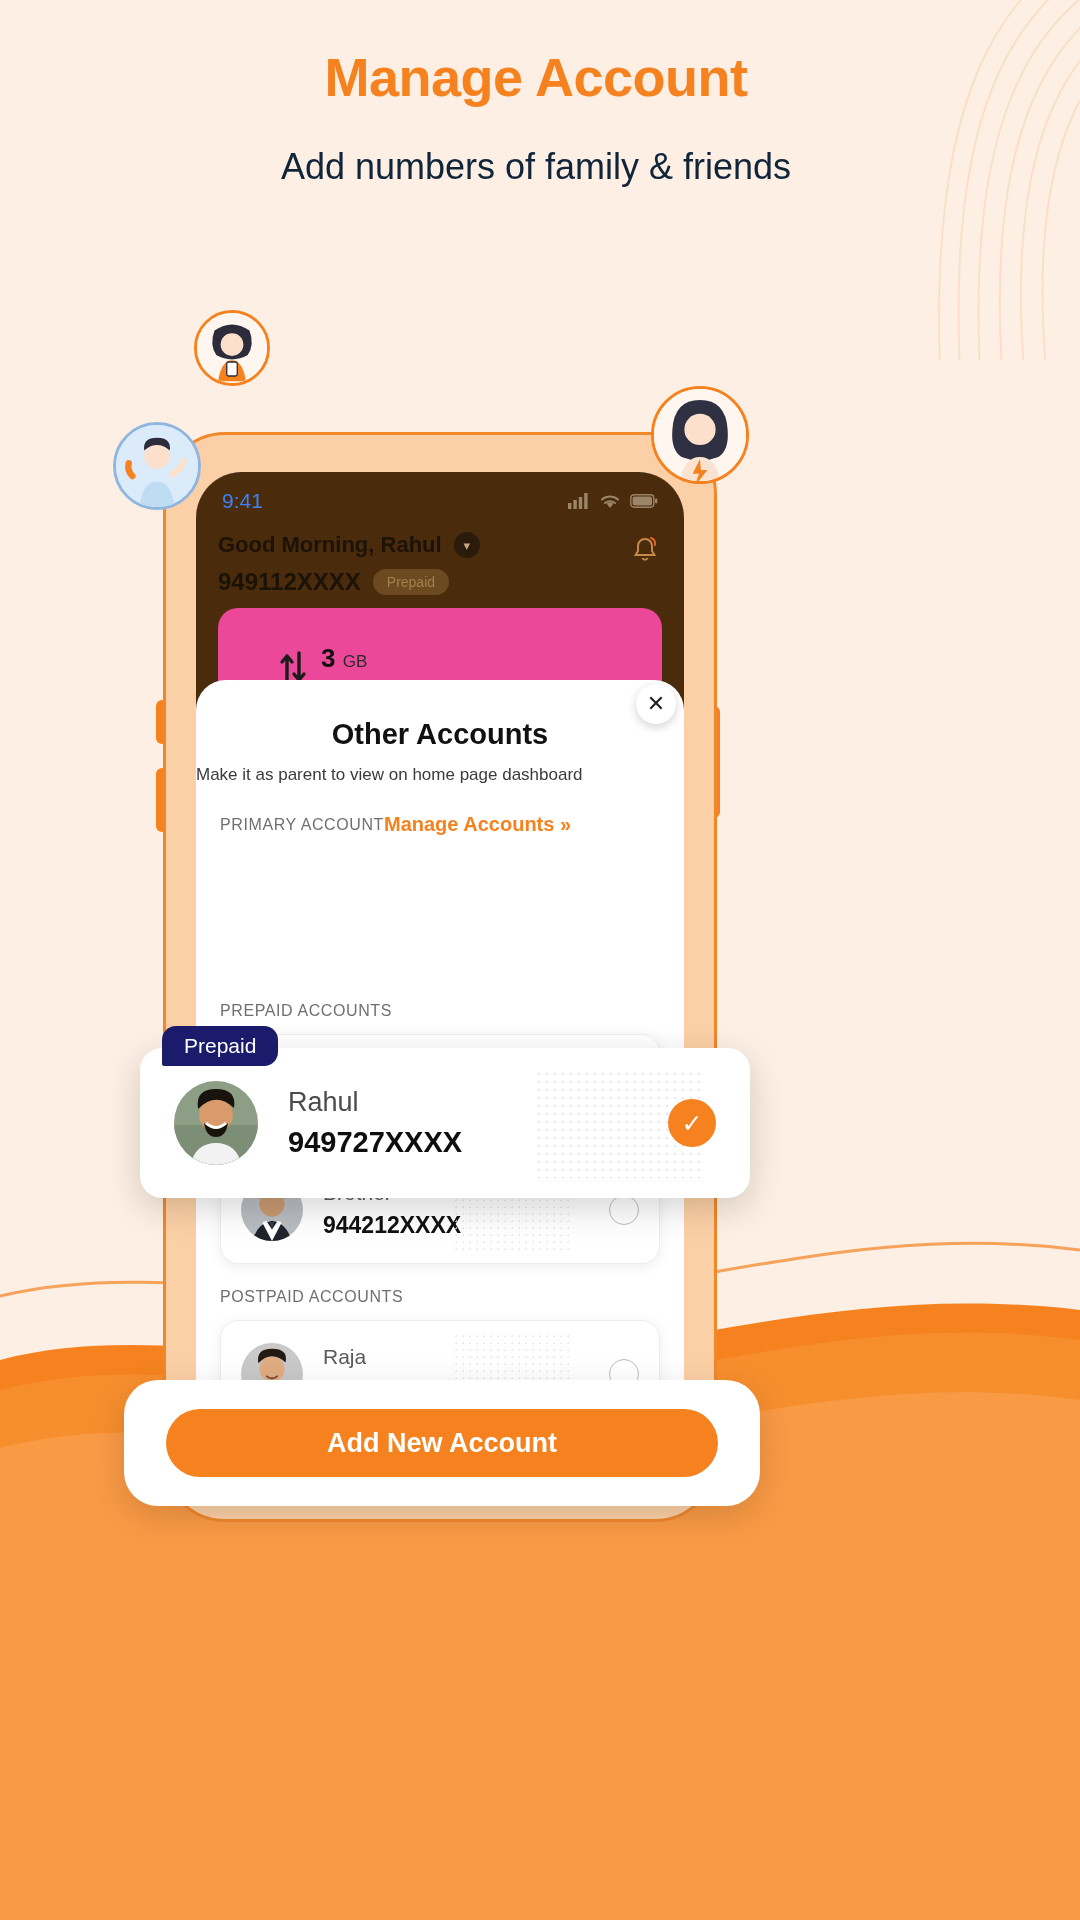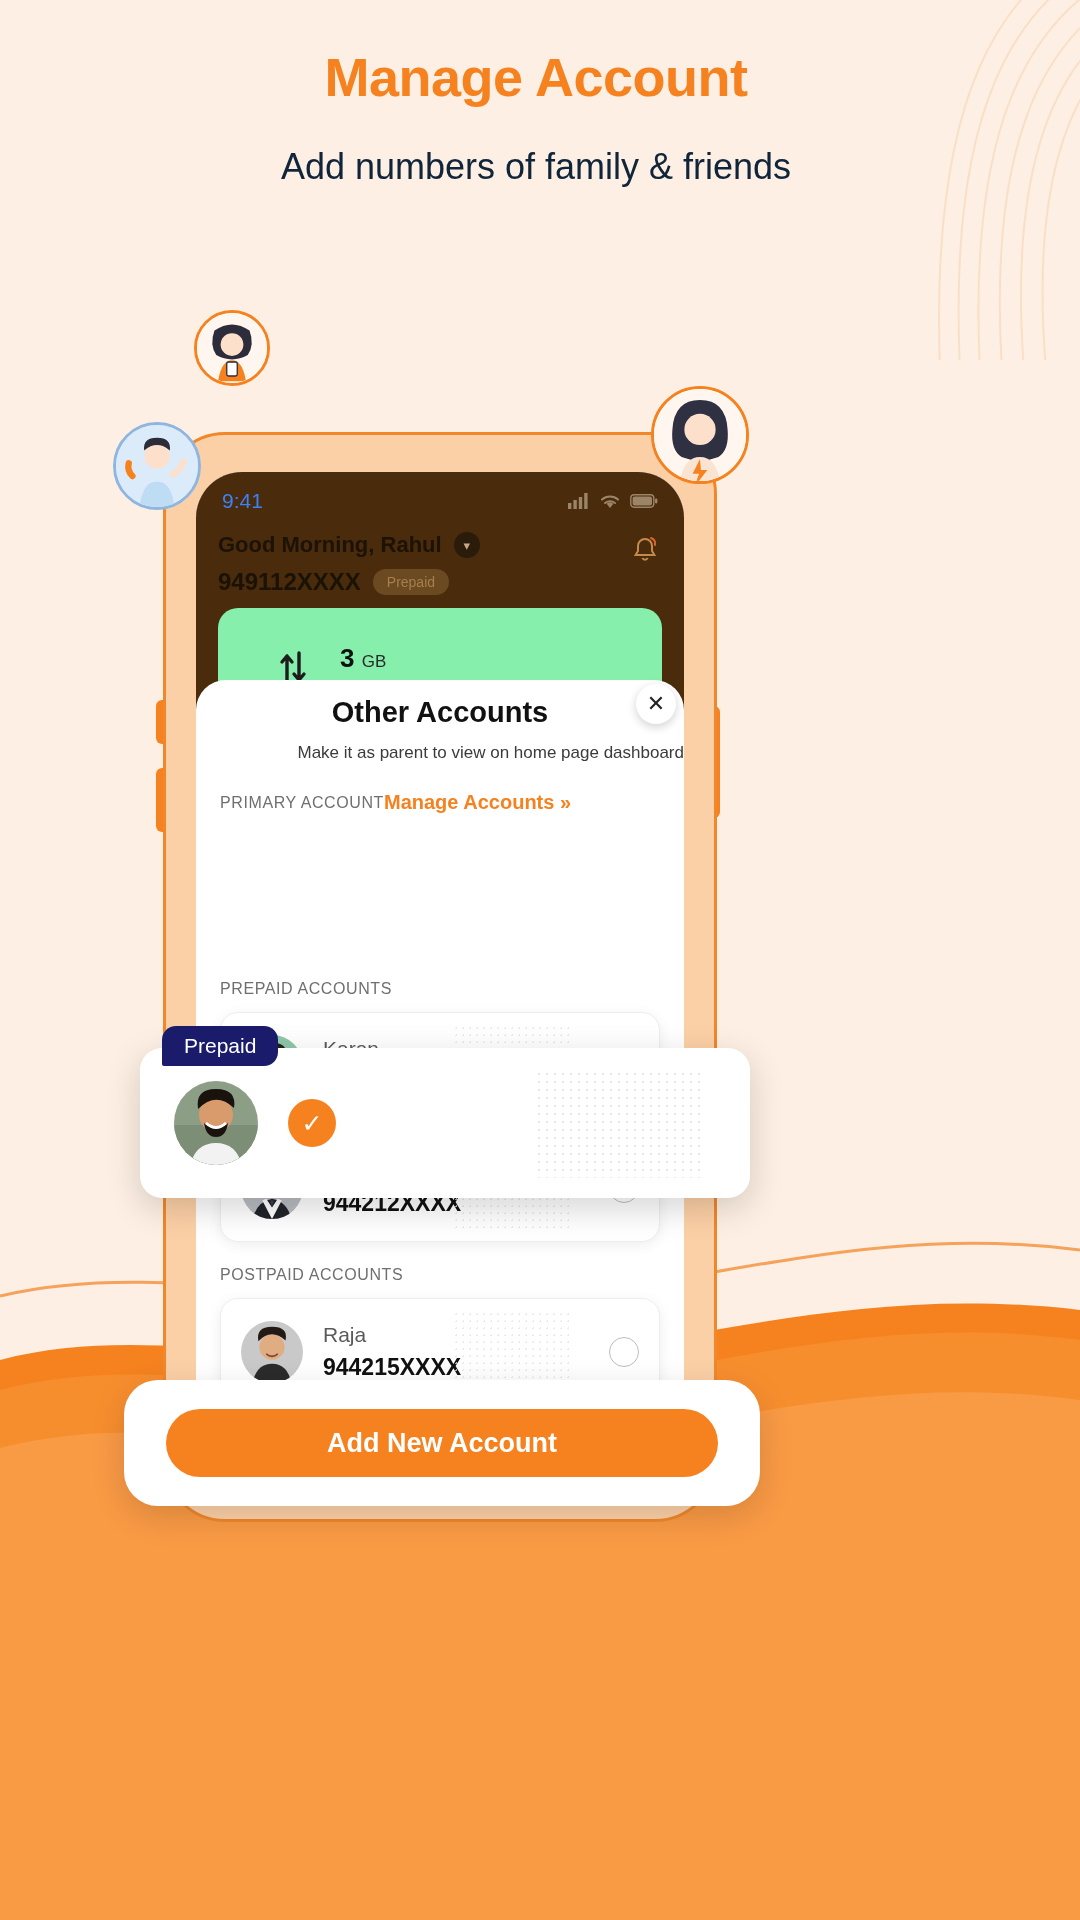--- a/index.html
+++ b/index.html
@@ -68,34 +68,34 @@
   }
   .num-row { position:absolute; top:96px; left:22px; display:flex; align-items:center; gap:12px; }
   .num-txt { color:#1B1206; font-size:24px; font-weight:bold; }
   .num-badge {
     background:#6B4A22; color:#A67F4D; font-size:14px; padding:5px 14px; border-radius:20px;
   }
   .bell { position:absolute; top:64px; right:26px; color:#C48A4A; font-size:24px; }
 
   .usage-card {
     position:absolute; top:136px; left:22px; right:22px; height:128px;
-    background:#86efac; border-radius:20px; display:flex; align-items:center; gap:32px; padding-left:60px;
+    background:#ec4899; border-radius:20px; display:flex; align-items:center; gap:13px; padding-left:60px;
   }
   .usage-ico { color:#1C1C1C; font-size:32px; font-weight:bold; letter-spacing:-6px; }
   .usage-col .u-big { font-size:26px; font-weight:bold; color:#101010; }
   .usage-col .u-big span { font-size:17px; font-weight:400; color:#2b2b2b; }
   .usage-col .u-small { font-size:17px; color:#222; margin-top:8px; }
 
   
   .sheet {
     position:absolute; left:0; right:0; top:208px; bottom:0;
-    background:#FFFFFF; border-radius:30px 30px 0 0; padding-top:16px;
+    background:#FFFFFF; border-radius:30px 30px 0 0; padding-top:38px;
   }
   .sheet-title { text-align:center; font-size:29px; font-weight:bold; color:#111; }
-  .sheet-sub { text-align:right; font-size:17px; color:#3B3B3B; margin-top:14px; }
+  .sheet-sub { text-align:left; font-size:17px; color:#3B3B3B; margin-top:14px; }
 
   .sec-row {
     display:flex; align-items:center; justify-content:flex-start;
     padding:0 24px; margin-top:28px;
   }
   .sec-label { font-size:16px; color:#6F6F6F; letter-spacing:.6px; }
   .sec-link { font-size:20px; color:#F5821F; font-weight:bold; }
 
   .acct-card {
     margin:14px 24px 0; background:#fff; border-radius:18px;
@@ -362,18 +362,22 @@
     <svg viewBox="0 0 84 84" class="avimg">
       <rect width="84" height="84" fill="#8C9E85"></rect>
       <rect y="44" width="84" height="40" fill="#7C8F76"></rect>
       <circle cx="42" cy="34" r="17" fill="#D99B6C"></circle>
       <path d="M24 28 q18 -18 36 -1 q3 -19 -18 -19 q-21 0 -18 20z" fill="#1A120C"></path>
       <path d="M30 42 q12 10 24 0 q-2 14 -12 14 q-10 0 -12 -14z" fill="#1A120C"></path>
       <path d="M32 42 q10 9 20 0" stroke="#fff" stroke-width="3" fill="none"></path>
       <path d="M16 84 q6 -22 26 -22 q20 0 26 22z" fill="#F2F2F2"></path>
     </svg>
   </div>
+  <div style="flex:1; z-index:2;">
+    <div class="p-name">Rahul</div>
+    <div class="p-num">949727XXXX</div>
+  </div>
   <div class="check">✓</div>
 </div>
 
 <div class="cta-wrap">
   <button class="cta-btn">Add New Account</button>
 </div>
 
 </body></html>

